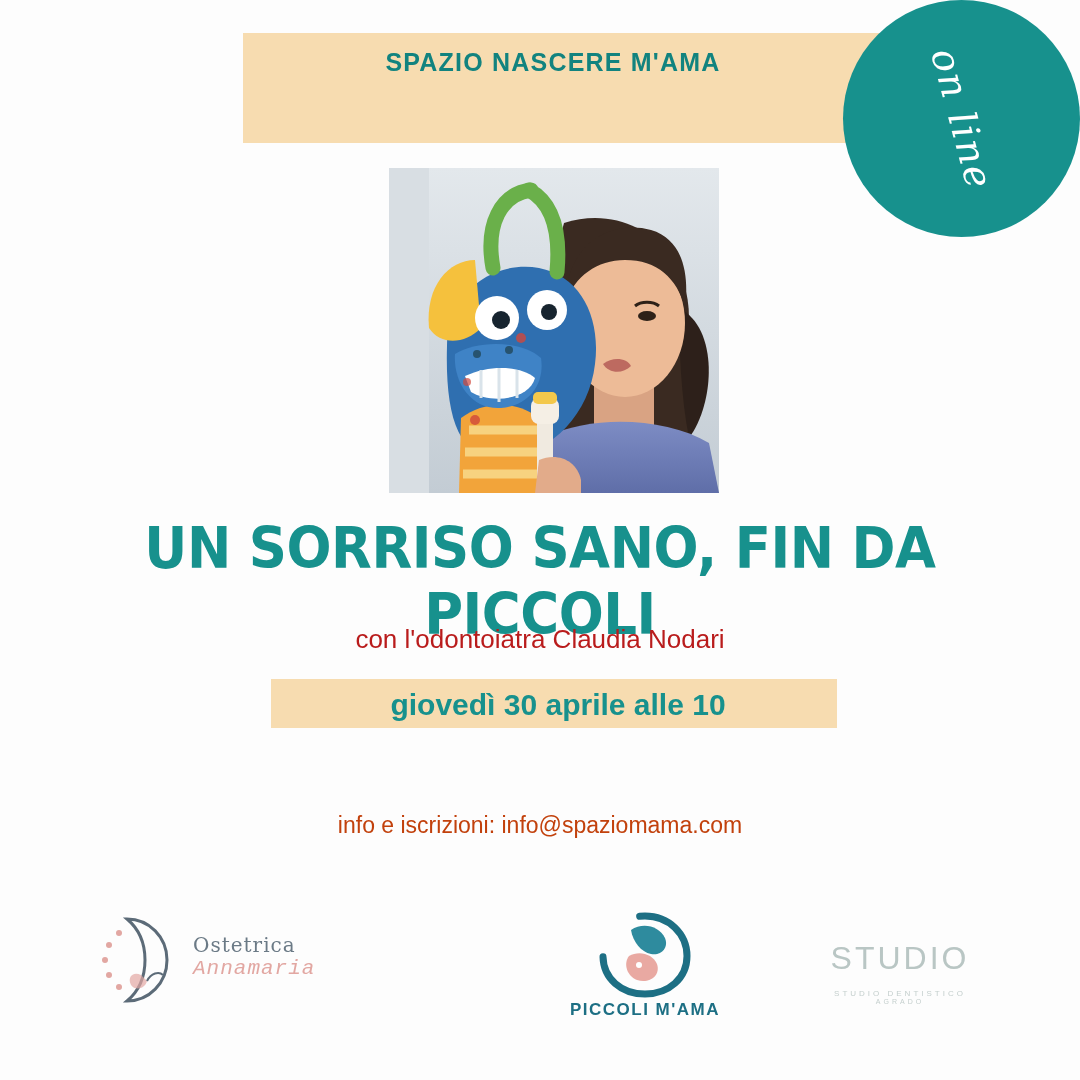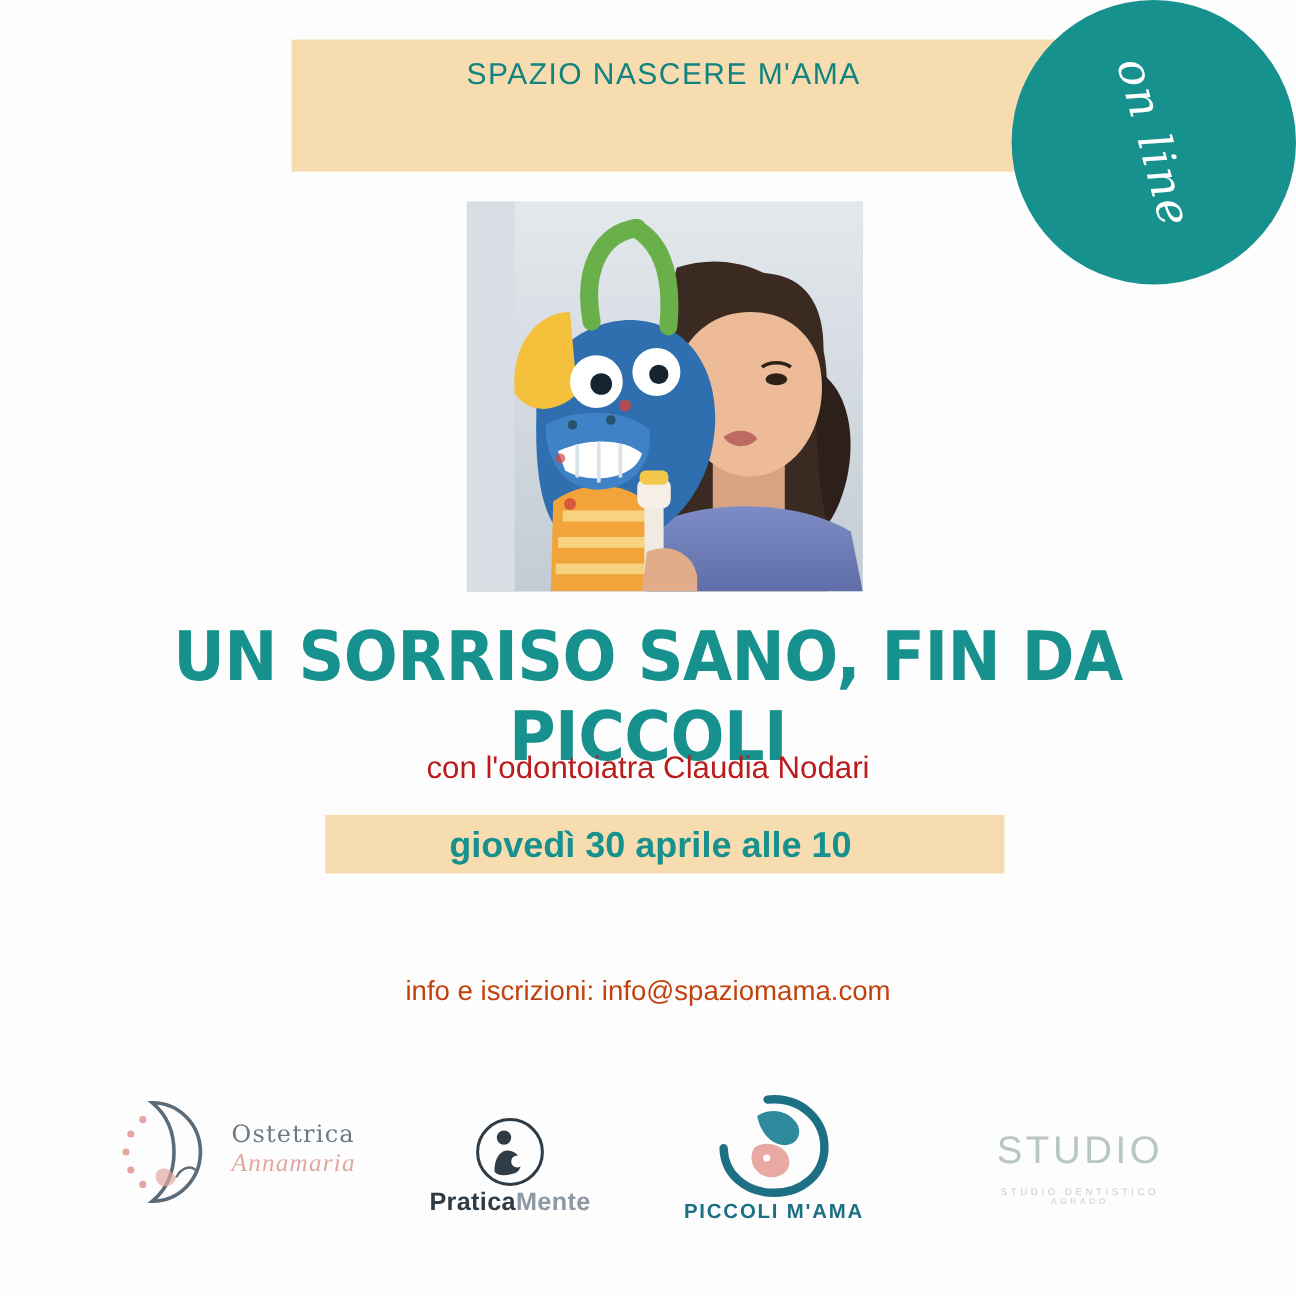--- a/index.html
+++ b/index.html
@@ -30,21 +30,21 @@
     height: 110px;
     background: #f7dcb0;
   }
   .header-text {
     position: absolute;
     left: 243px;
     top: 44px;
     width: 620px;
     text-align: center;
     color: #12837f;
-    font-weight: normal;
+    font-weight: bold;
     font-size: 25px;
     letter-spacing: 1.2px;
     line-height: 37px;
   }
   .header-text div {
     white-space: nowrap;
   }
 
   
   .online-badge {
@@ -110,21 +110,21 @@
   .date-band {
     position: absolute;
     left: 271px;
     top: 679px;
     width: 566px;
     height: 49px;
     background: #f7dcb0;
   }
   .date-text {
     position: absolute;
-    left: 259px;
+    left: 275px;
     top: 688px;
     width: 566px;
     text-align: center;
     color: #17918d;
     font-size: 30px;
     font-weight: bold;
   }
   .contact {
     position: absolute;
     left: 0;
@@ -153,21 +153,21 @@
   .logo-nodari { left: 800px; top: 35px; width: 200px; }
 
   .ost-name {
     color: #6b7a86;
     font-family: "DejaVu Serif", serif;
     font-size: 20px;
     letter-spacing: 1px;
   }
   .ost-sub {
     color: #e2a7a2;
-    font-family: Liberation Serif, serif;
+    font-family: Liberation Mono, monospace;
     font-style: italic;
     font-size: 21px;
     letter-spacing: 1px;
   }
   .pm-name {
     font-size: 21px;
     font-weight: bold;
     color: #2f3b45;
     letter-spacing: 0.3px;
   }
@@ -299,31 +299,20 @@
         <circle cx="24" cy="72" r="3" fill="#e2a7a2"></circle>
         <path d="M46 60 C38 56 32 62 36 70 C40 76 50 74 52 66 Z" fill="#e2a7a2" opacity="0.7"></path>
         <path d="M52 66 C56 58 64 56 68 60" stroke="#5c6b78" stroke-width="2" fill="none"></path>
       </svg>
       <div style="position:absolute; left:98px; top:18px; text-align:left;">
         <div class="ost-name">Ostetrica</div>
         <div class="ost-sub">Annamaria</div>
       </div>
     </div>
 
-    <div class="logo logo-praticamente">
-      <svg width="70" height="60" viewBox="0 0 70 60" xmlns="http://www.w3.org/2000/svg" style="display:block;margin:0 auto;">
-        <circle cx="35" cy="30" r="27" fill="none" stroke="#2f3b45" stroke-width="2.5"></circle>
-        <circle cx="30" cy="18" r="6" fill="#2f3b45"></circle>
-        <path d="M22 46 C22 32 30 26 38 30 C46 34 46 46 38 48 C32 50 24 50 22 46 Z" fill="#2f3b45"></path>
-        <circle cx="41" cy="38" r="5" fill="#ffffff"></circle>
-      </svg>
-      <div class="pm-name">
-        <span>Pratica</span><span class="accent">Mente</span>
-      </div>
-    </div>
 
     <div class="logo logo-spaziomama">
       <svg width="100" height="90" viewBox="0 0 100 90" xmlns="http://www.w3.org/2000/svg" style="display:block;margin:0 auto;">
         <path d="M50 6 C74 6 92 24 92 46 C92 68 74 84 50 84 C26 84 8 68 8 46 C8 24 26 6 50 6 Z" fill="none" stroke="#1d6f84" stroke-width="7" stroke-dasharray="190 60" stroke-linecap="round"></path>
         <path d="M36 20 C48 12 64 16 70 28 C74 38 66 46 56 44 C46 42 38 32 36 20 Z" fill="#2e8b9e"></path>
         <path d="M34 46 C44 40 58 44 62 54 C66 66 54 74 42 70 C32 66 28 54 34 46 Z" fill="#e9a9a2"></path>
         <circle cx="44" cy="55" r="3" fill="#ffffff"></circle>
       </svg>
       <div class="sm-name">PICCOLI M'AMA</div>
     </div>

